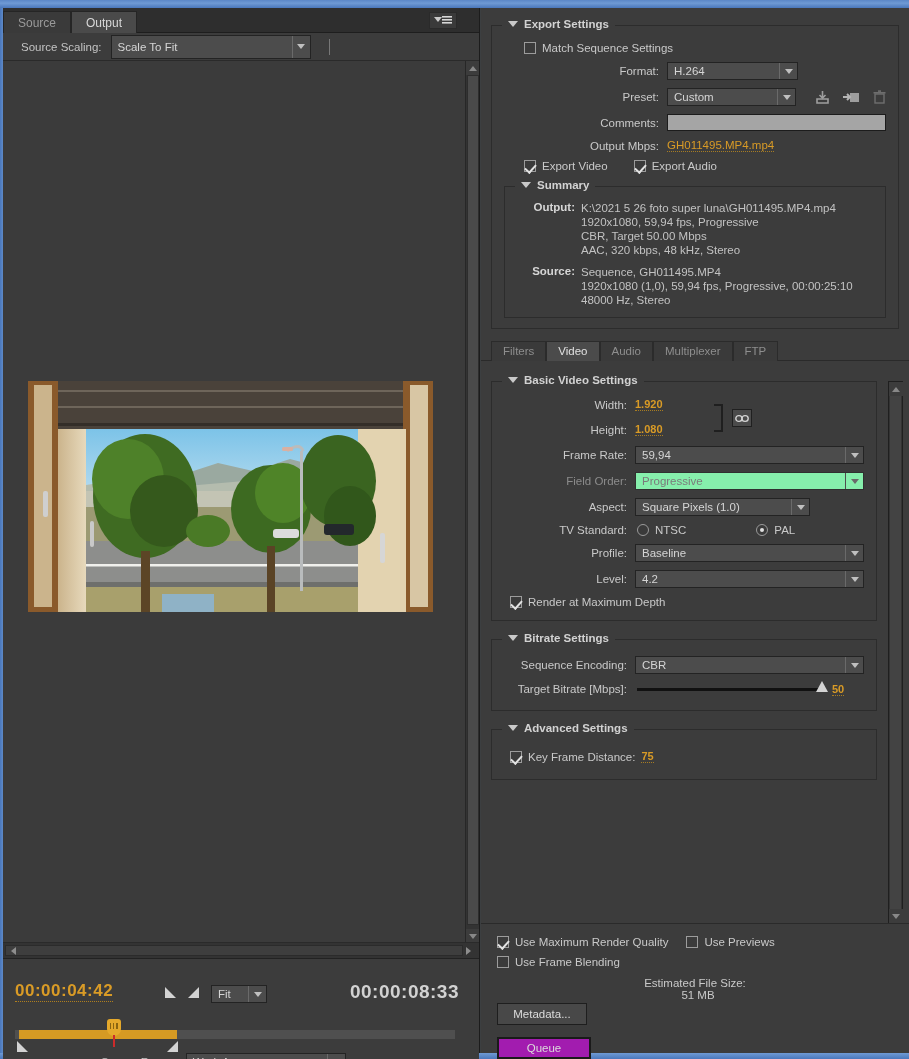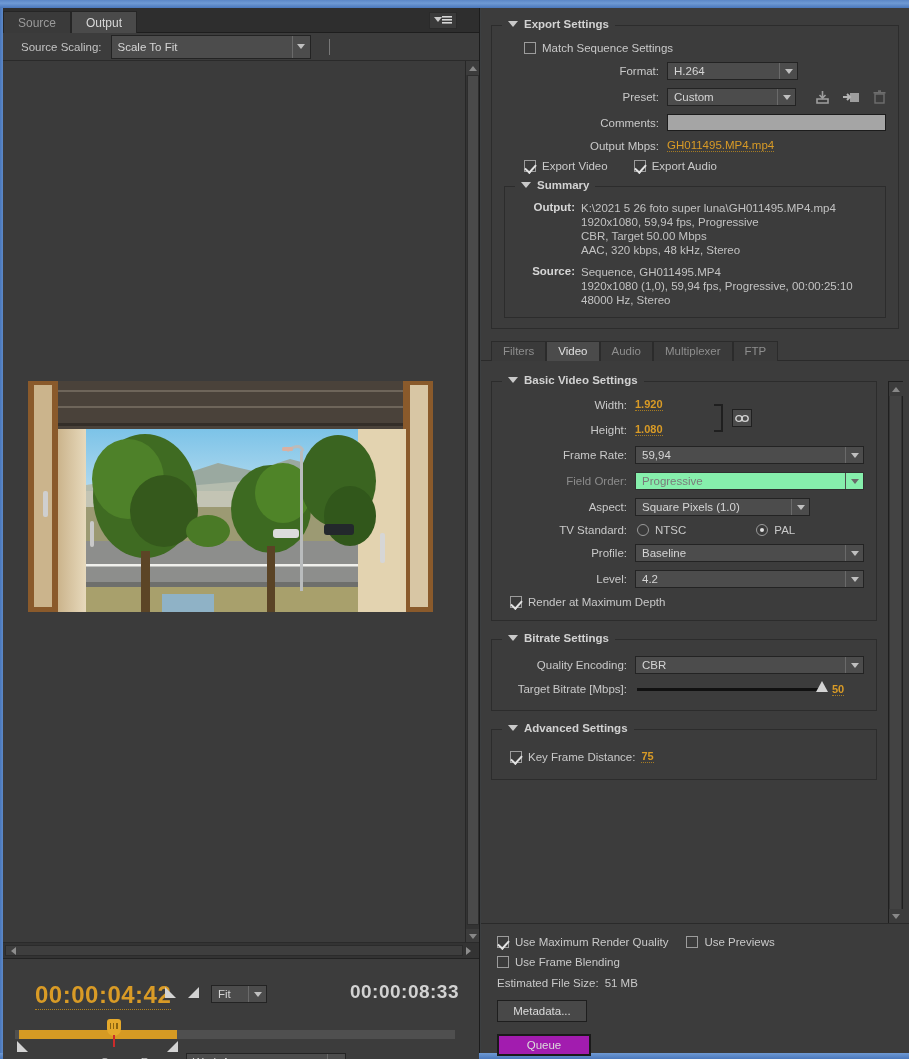--- a/index.html
+++ b/index.html
@@ -126,22 +126,22 @@
   }
   .ha-l { left:3px; }
   .ha-r { right:4px; }
   .ha-l i { width:0;height:0;border-top:4px solid transparent;border-bottom:4px solid transparent;border-right:5px solid #8e8e8e; }
   .ha-r i { width:0;height:0;border-top:4px solid transparent;border-bottom:4px solid transparent;border-left:5px solid #8e8e8e; }
 
   #transport {
     position: relative; height: 118px; background: #3c3c3c;
   }
   #tc-current {
-    position: absolute; left: 32px; top: 22px;
-    font-size: 24px; font-weight: bold; color: #d99b26;
+    position: absolute; left: 12px; top: 22px;
+    font-size: 17px; font-weight: bold; color: #d99b26;
     font-family: "Liberation Sans", sans-serif;
     border-bottom: 1px dotted #b07f1e;
     letter-spacing: 0.5px;
   }
   #tc-duration {
     position: absolute; right: 20px; top: 22px;
     font-size: 19px; font-weight: bold; color: #d2d2d2;
     letter-spacing: 0.5px;
   }
   .inout-marker { position: absolute; top: 28px; width: 0; height: 0; }
@@ -643,21 +643,21 @@
       </div>
     </div>
 
     <div class="section" style="margin-top:18px;margin-right:32px;padding:14px 12px 12px 12px;">
       <div class="sec-title">
         <span class="disc"></span>
         <span>Bitrate Settings</span>
       </div>
 
       <div class="row" style="margin-top:2px;">
-        <span class="rlabel" style="width:123px;">Quality Encoding:</span>
+        <span class="rlabel" style="width:123px;">Sequence Encoding:</span>
         <div class="combo" style="width:240px;margin-left:8px;">
           <span>CBR</span>
           <span class="arrowbox">
               <i></i>
             </span>
         </div>
       </div>
 
       <div class="row" style="margin-bottom:2px;">
         <span class="rlabel" style="width:123px;">Target Bitrate [Mbps]:</span>
@@ -688,21 +688,21 @@
     <div class="row" style="margin-bottom:8px;">
       <div class="cb checked"></div>
       <span class="cbtext">Use Maximum Render Quality</span>
       <div class="cb" style="margin-left:18px;"></div>
       <span class="cbtext">Use Previews</span>
     </div>
     <div class="row" style="margin-bottom:9px;">
       <div class="cb"></div>
       <span class="cbtext">Use Frame Blending</span>
     </div>
-    <div class="row" style="margin-bottom:11px;">
+    <div class="row" style="margin-bottom:2px;flex-direction:column;">
       <span class="cbtext" style="margin-left:0;">Estimated File Size:</span>
       <span class="cbtext">51 MB</span>
     </div>
     <div style="display:flex;gap:12px;flex-direction:column;">
       <div class="btn" style="width:90px;">Metadata...</div>
       <div class="btn primary" style="width:94px;">Queue</div>
       <div class="btn" style="width:92px;">Export</div>
       <div class="btn" style="width:92px;">Cancel</div>
     </div>
   </div>

